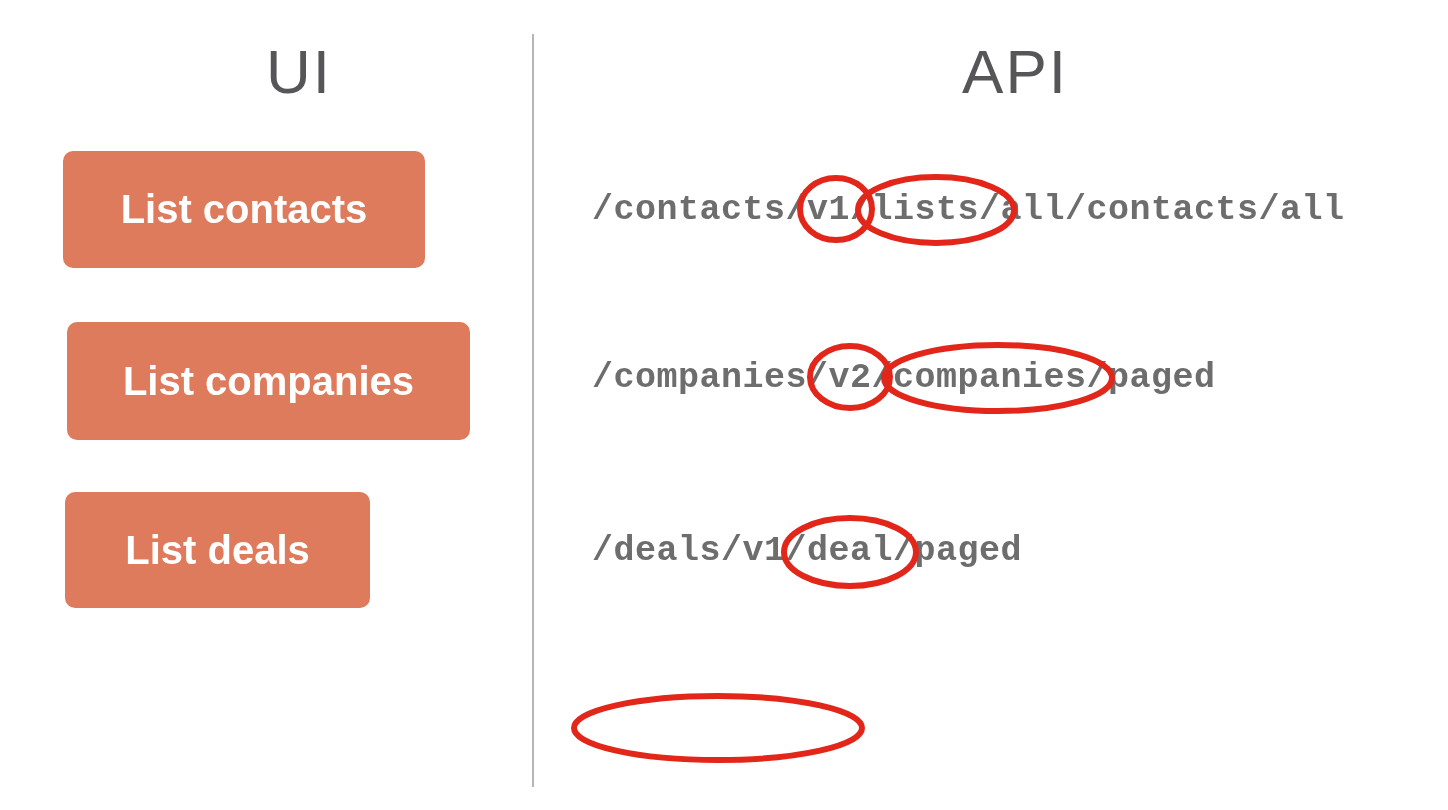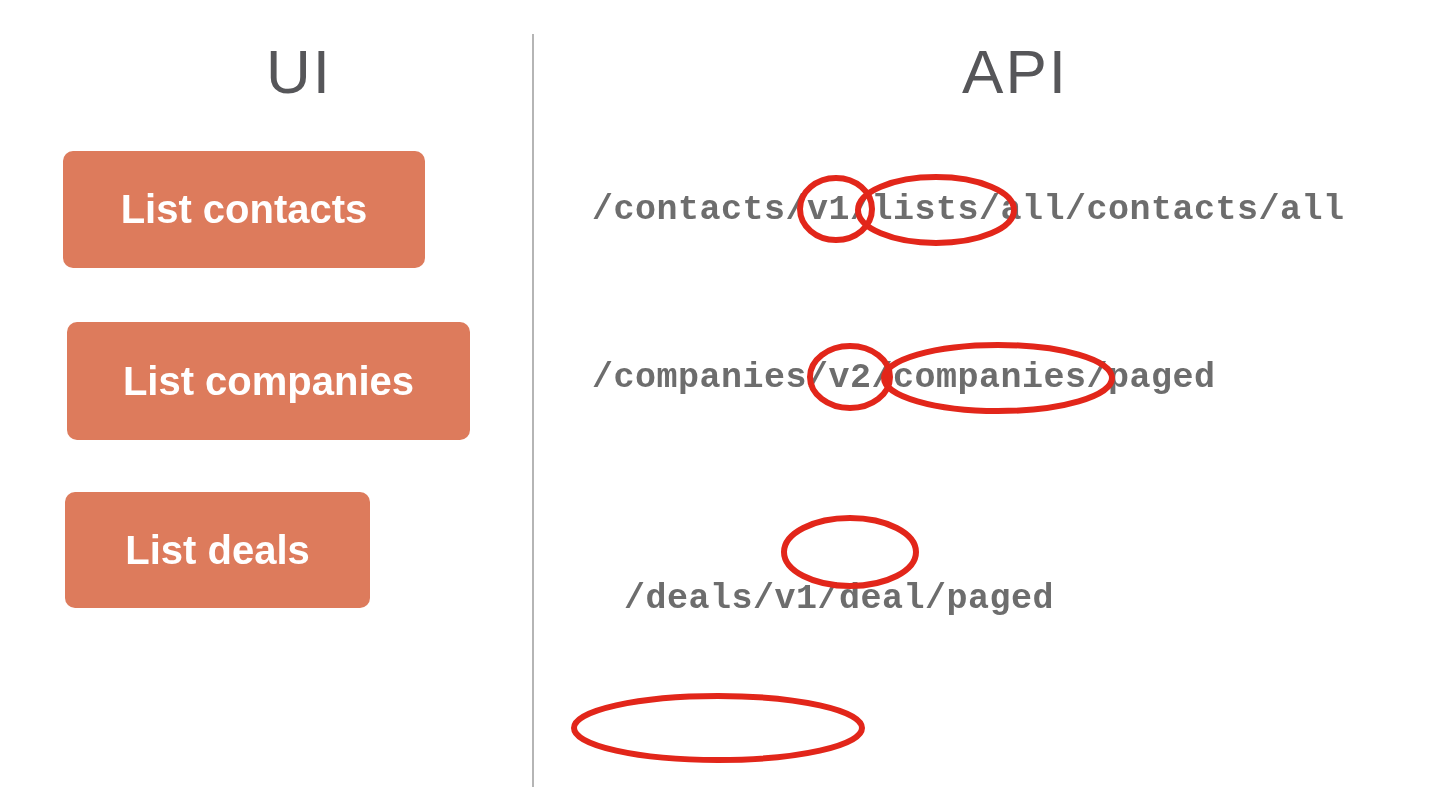--- a/index.html
+++ b/index.html
@@ -61,21 +61,21 @@
     font-family:"Liberation Mono", monospace;
     font-size:35px;
     font-weight:bold;
     letter-spacing:0.5px;
     line-height:44px;
     color:var(--api-text);
     white-space:nowrap;
   }
   #ep-contacts {left:592px;top:188px;}
   #ep-companies{left:592px;top:356px;}
-  #ep-deals    {left:624px;top:529px;margin-top:48px;}
+  #ep-deals    {left:592px;top:529px;}
   #ep-tickets  {left:580px;top:706px;}
   .annotation-overlay{
     position:absolute;
     left:0;top:0;
     width:1448px;height:810px;
     pointer-events:none;
   }
   .annotation-overlay ellipse{
     fill:none;
     stroke:var(--annotation-red);

